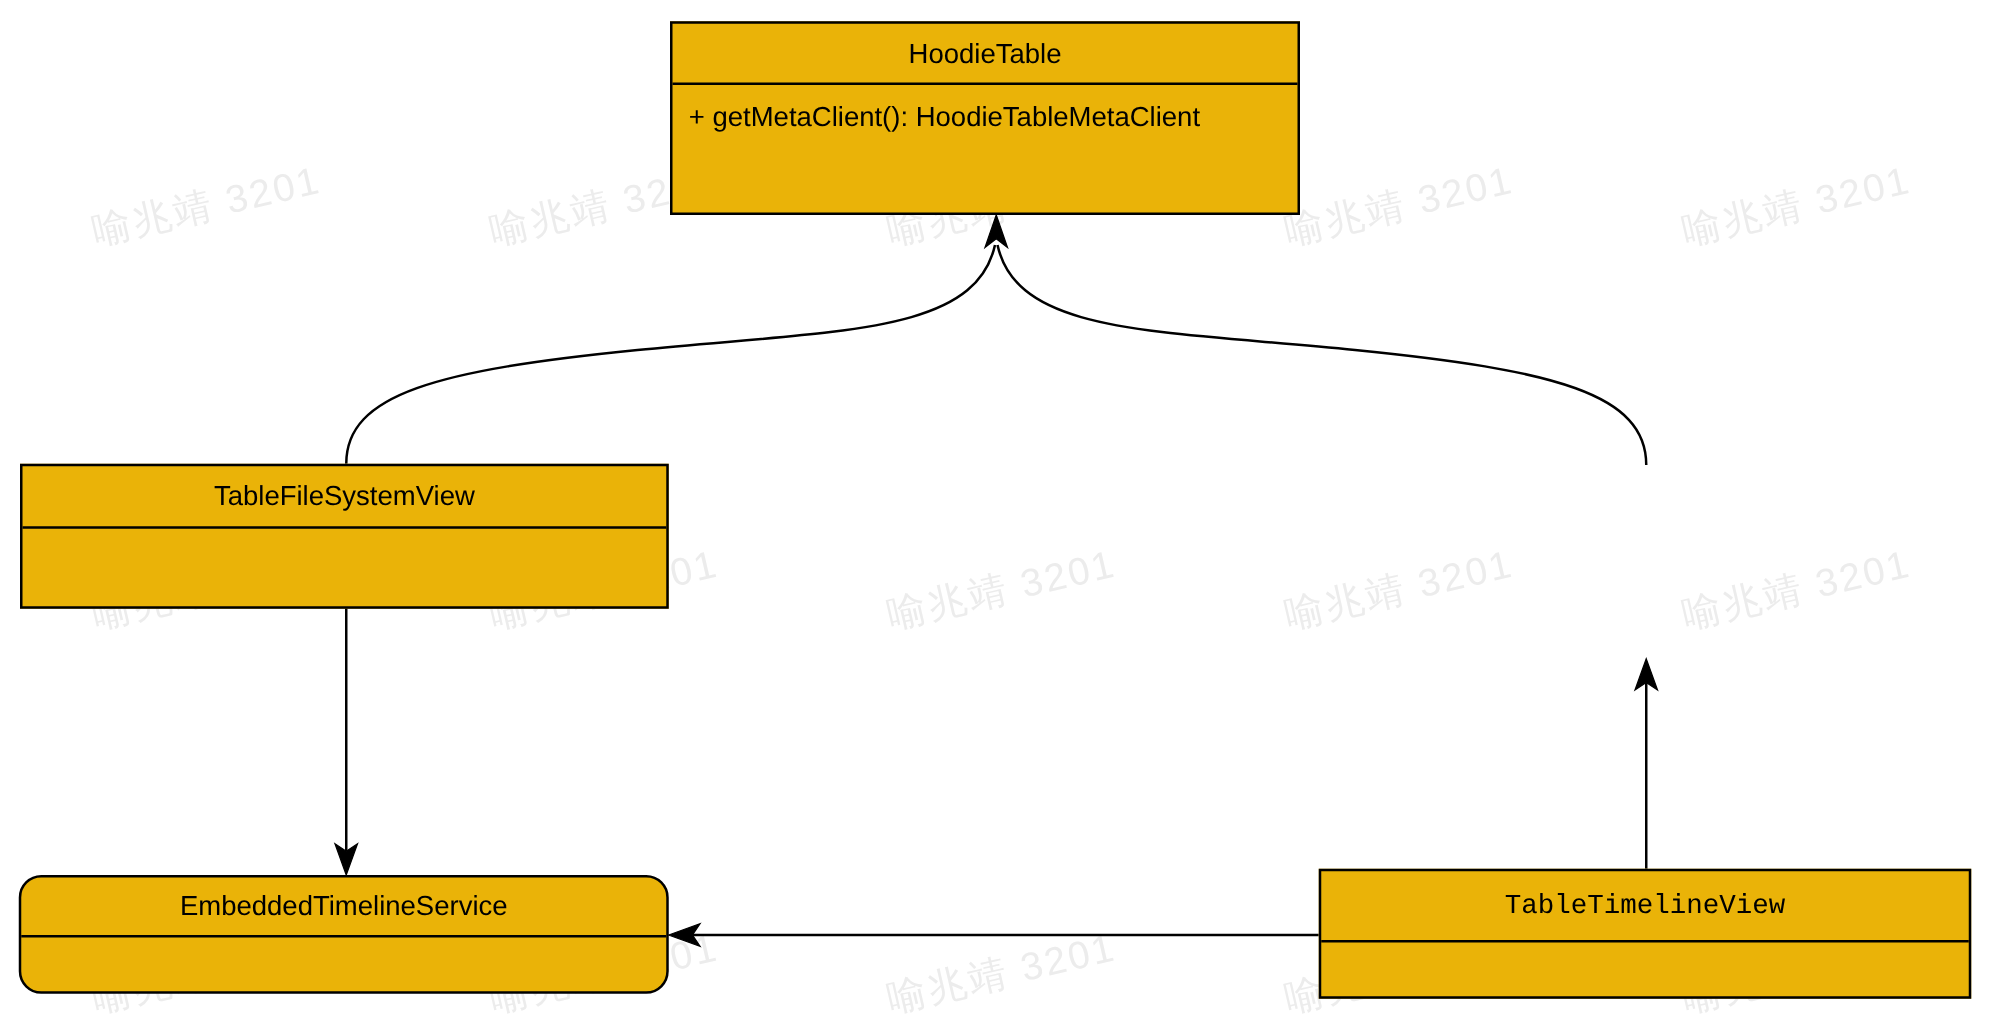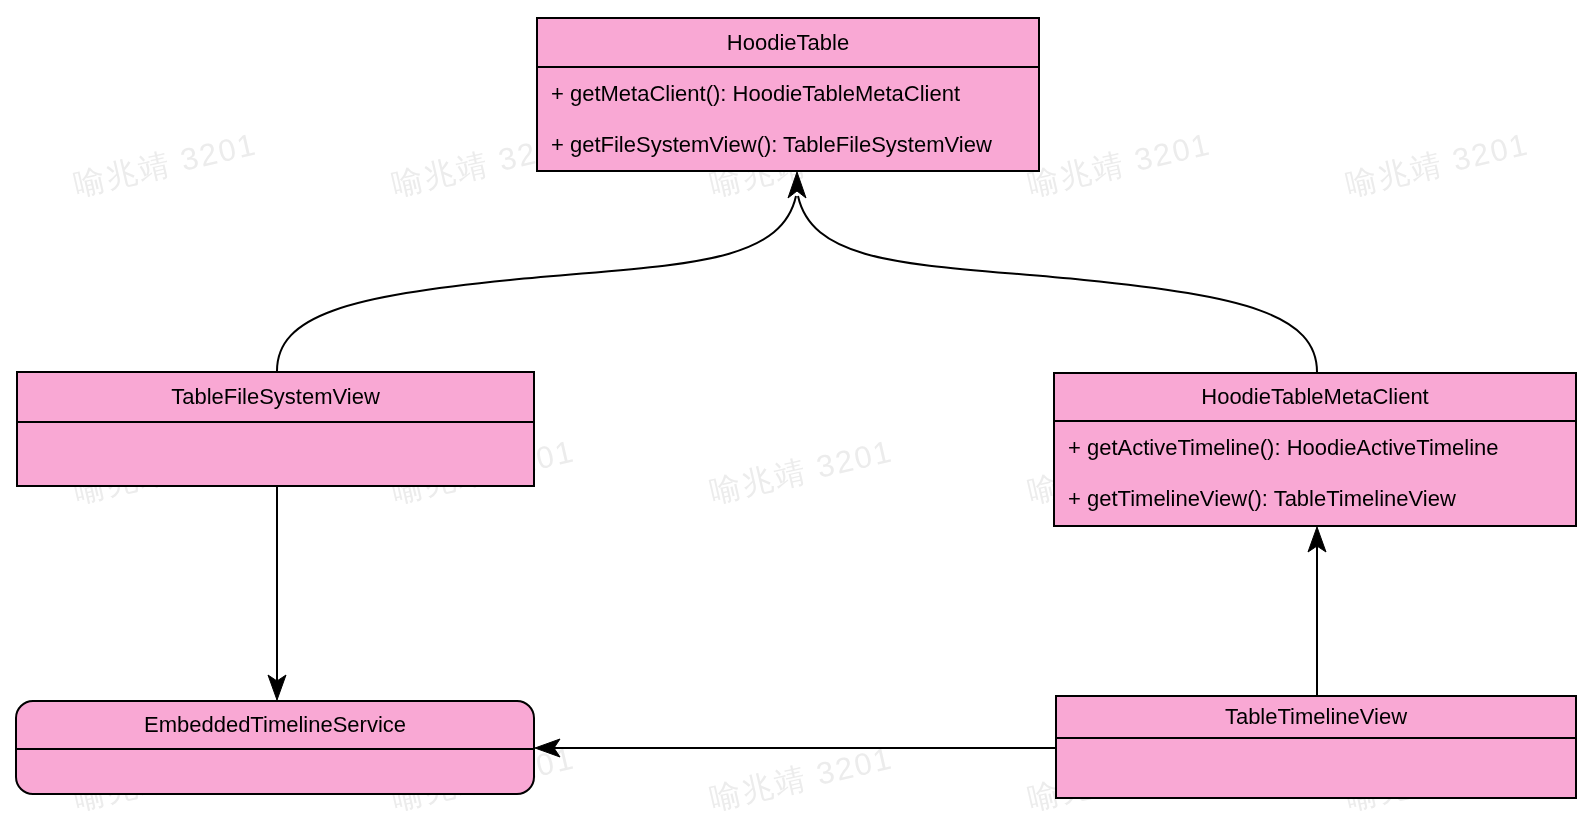--- a/index.html
+++ b/index.html
@@ -43,21 +43,21 @@
   }
   .connector-layer polygon {
     fill: #000000;
     stroke: #000000;
     stroke-width: 1;
   }
   .uml-class {
     position: absolute;
     z-index: 3;
     box-sizing: border-box;
-    background: #f9a8d4;
+    background: #eab308;
     border: 2px solid #000000;
     color: #000000;
   }
   .uml-class .title {
     box-sizing: border-box;
     border-bottom: 2px solid #000000;
     text-align: center;
     font-size: 22px;
     display: flex;
     align-items: center;
@@ -78,21 +78,21 @@
   #cls-hoodie-table .title { height: 49px; }
   #cls-hoodie-table .method { height: 51px; text-align: center; }
   #cls-table-file-system-view        { left: 16px; top: 371px; width: 519px; height: 116px; }
   #cls-table-file-system-view .title { height: 50px; }
   #cls-hoodie-table-meta-client        { left: 1053px; top: 372px; width: 524px; height: 155px; }
   #cls-hoodie-table-meta-client .title { height: 48px; }
   #cls-hoodie-table-meta-client .method { height: 51px; }
   #cls-embedded-timeline-service        { left: 15px; top: 700px; width: 520px; height: 95px; border-radius: 18px; }
   #cls-embedded-timeline-service .title { height: 48px; }
   #cls-table-timeline-view        { left: 1055px; top: 695px; width: 522px; height: 104px; }
-  #cls-table-timeline-view .title { height: 42px; }
+  #cls-table-timeline-view .title { height: 57px; font-family: Liberation Mono, monospace; }
 </style>
 </head>
 <body>
 
 <div class="canvas">
 
   <div class="watermark-layer" id="watermark-layer">
       <span class="watermark" style="left: 72px; top: 144px; color: rgb(236, 236, 236);">喻兆靖 3201</span>
       <span class="watermark" style="left: 390px; top: 144px; color: rgb(236, 236, 236);">喻兆靖 3201</span>
       <span class="watermark" style="left: 708px; top: 144px; color: rgb(236, 236, 236);">喻兆靖 3201</span>
@@ -122,36 +122,28 @@
     <polygon points="1317,527 1308,552 1317,546 1326,552"></polygon>
 
     <path d="M 1055 748 L 554 748"></path>
     <polygon points="535,748 560,739 554,748 560,757"></polygon>
   </svg>
 
   <div class="uml-class" id="cls-hoodie-table">
     <div class="title">HoodieTable</div>
     <div class="body">
       <div class="method">+ getMetaClient(): HoodieTableMetaClient</div>
-      <div class="method">+ getFileSystemView(): TableFileSystemView</div>
     </div>
   </div>
 
   <div class="uml-class" id="cls-table-file-system-view">
     <div class="title">TableFileSystemView</div>
     <div class="body"></div>
   </div>
 
-  <div class="uml-class" id="cls-hoodie-table-meta-client">
-    <div class="title">HoodieTableMetaClient</div>
-    <div class="body">
-      <div class="method">+ getActiveTimeline(): HoodieActiveTimeline</div>
-      <div class="method">+ getTimelineView(): TableTimelineView</div>
-    </div>
-  </div>
 
   <div class="uml-class" id="cls-embedded-timeline-service">
     <div class="title">EmbeddedTimelineService</div>
     <div class="body"></div>
   </div>
 
   <div class="uml-class" id="cls-table-timeline-view">
     <div class="title">TableTimelineView</div>
     <div class="body"></div>
   </div>

